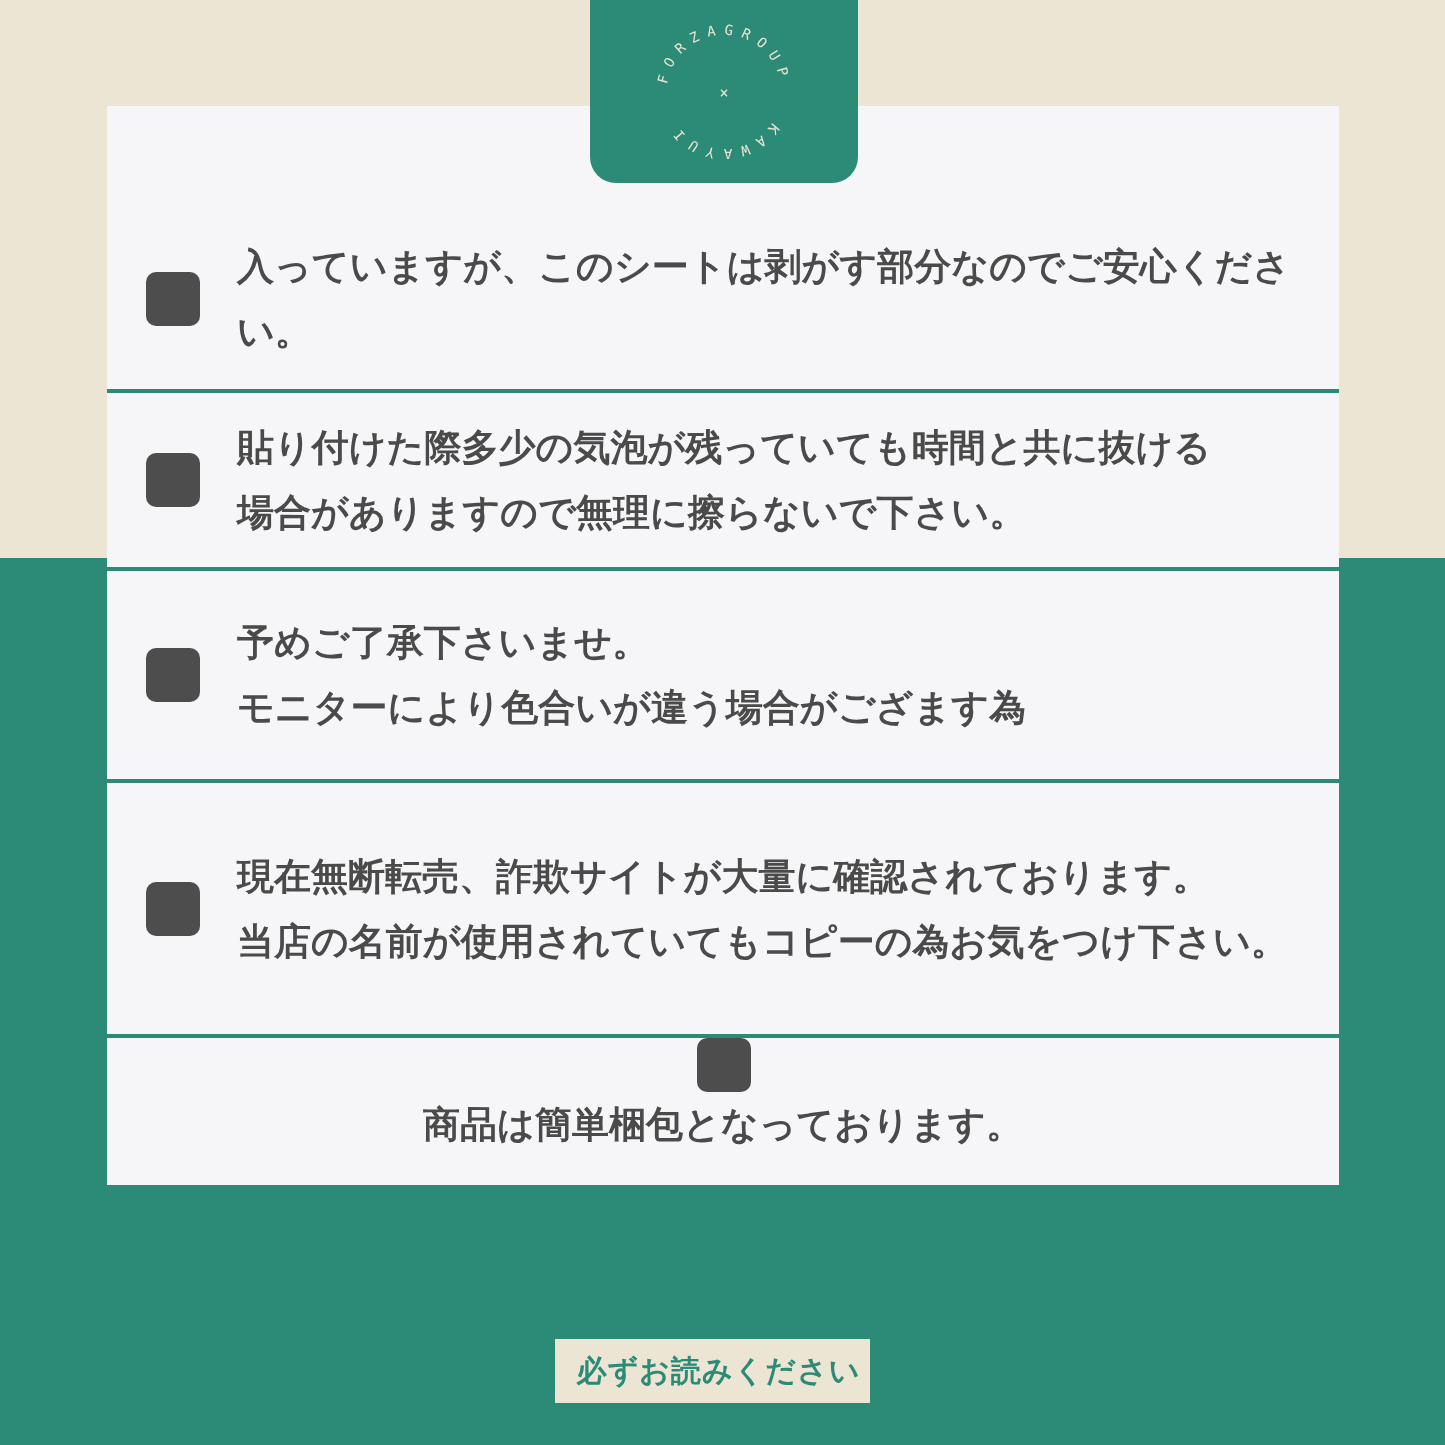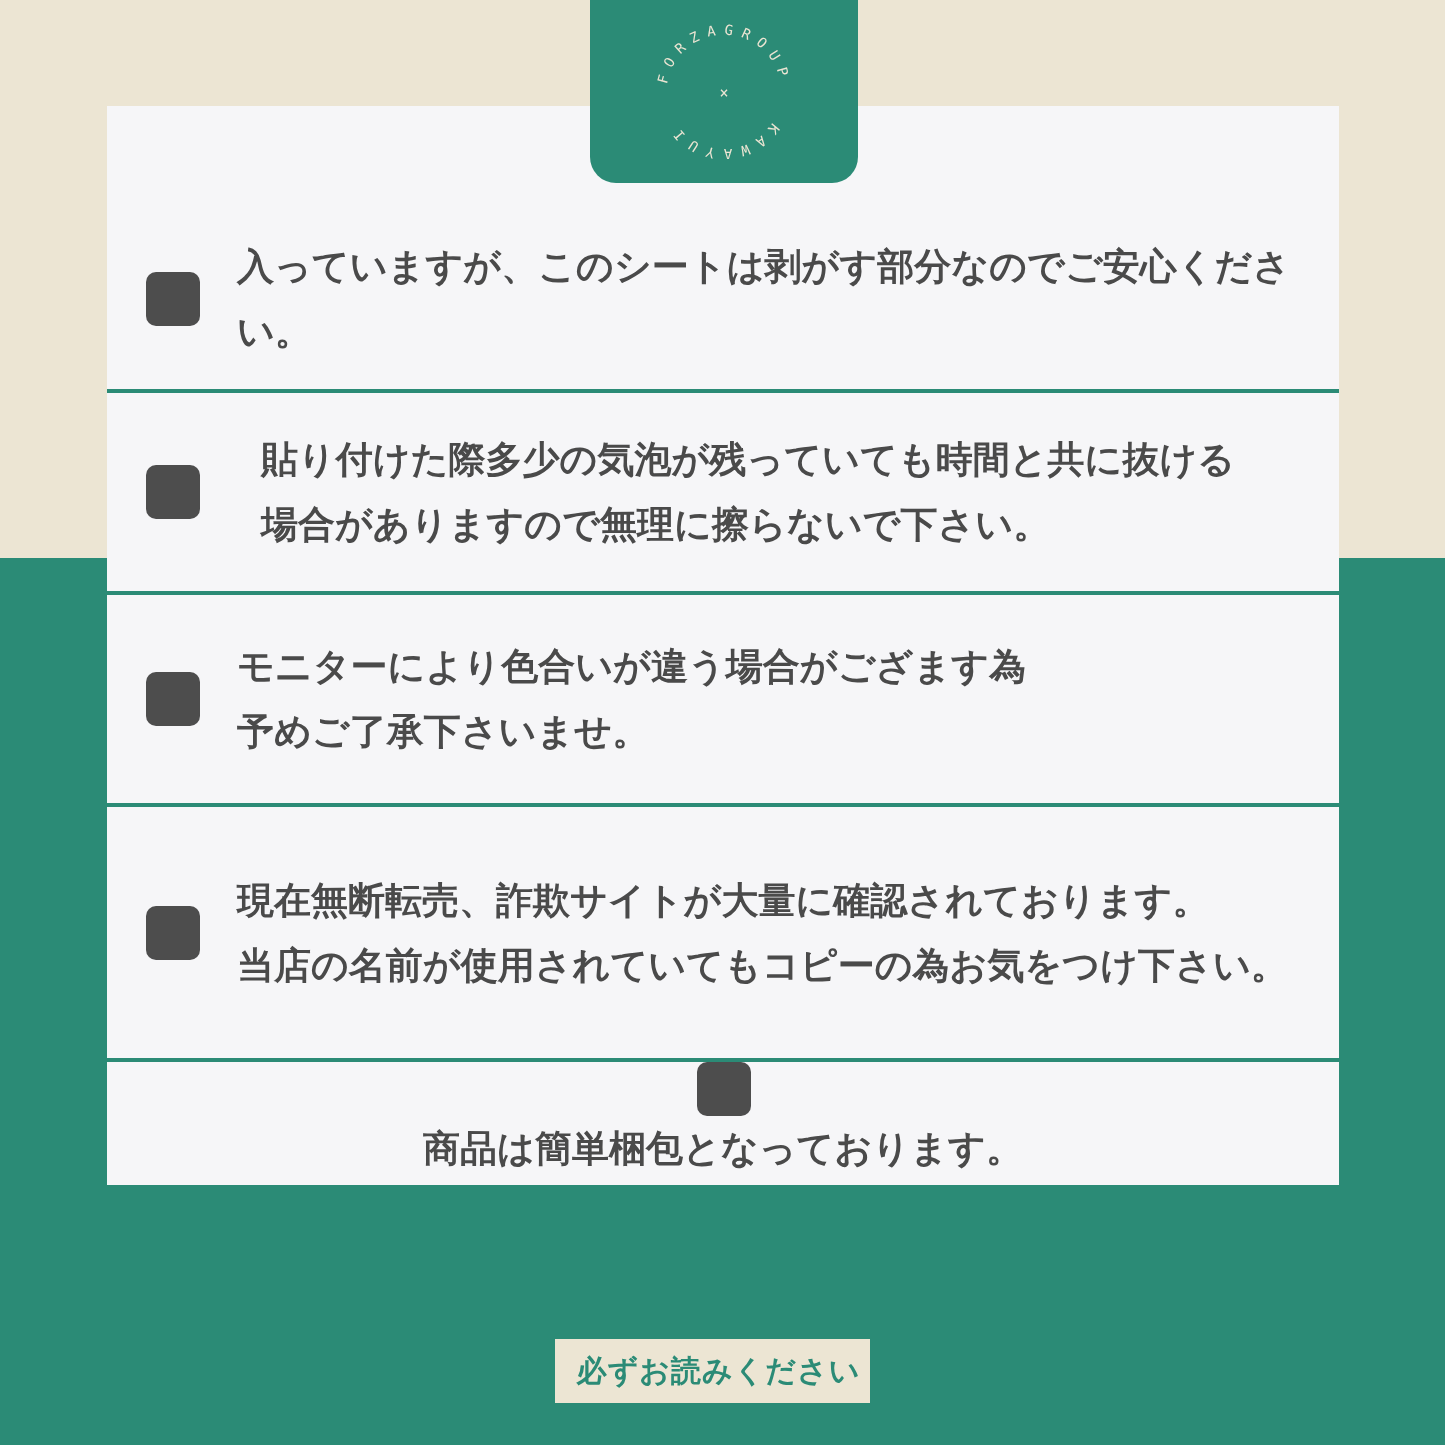--- a/index.html
+++ b/index.html
@@ -25,21 +25,21 @@
   
   .card{
     position:absolute;left:107px;top:106px;width:1232px;height:1079px;
     background:var(--card);
   }
   .notice-row{
     display:flex;align-items:center;
     border-bottom:4px solid var(--teal);
   }
   .notice-row:nth-of-type(1){height:287px;padding-top:103px;}
-  .notice-row:nth-of-type(2){height:202px;gap:24px;}
+  .notice-row:nth-of-type(2){height:178px;}
   .notice-row:nth-of-type(3){height:212px;}
   .notice-row:nth-of-type(4){height:255px;}
   .notice-row:nth-of-type(5){height:175px;border-bottom:none;flex-direction:column;}
   .square-bullet{
     flex:0 0 auto;
     width:54px;height:54px;
     margin-left:39px;margin-right:37px;
     background:#4D4D4D;
     border-radius:10px;
   }
@@ -107,22 +107,22 @@
     <span class="square-bullet"></span>
     <div class="row-lines">
           <div>貼り付けた際多少の気泡が残っていても時間と共に抜ける</div>
           <div>場合がありますので無理に擦らないで下さい。</div>
         </div>
   </div>
 
   <div class="notice-row">
     <span class="square-bullet"></span>
     <div class="row-lines">
+          <div>予めご了承下さいませ。</div>
           <div>モニターにより色合いが違う場合がござます為</div>
-          <div>予めご了承下さいませ。</div>
         </div>
   </div>
 
   <div class="notice-row">
     <span class="square-bullet"></span>
     <div class="row-lines">
           <div>現在無断転売、詐欺サイトが大量に確認されております。</div>
           <div>当店の名前が使用されていてもコピーの為お気をつけ下さい。</div>
         </div>
   </div>

